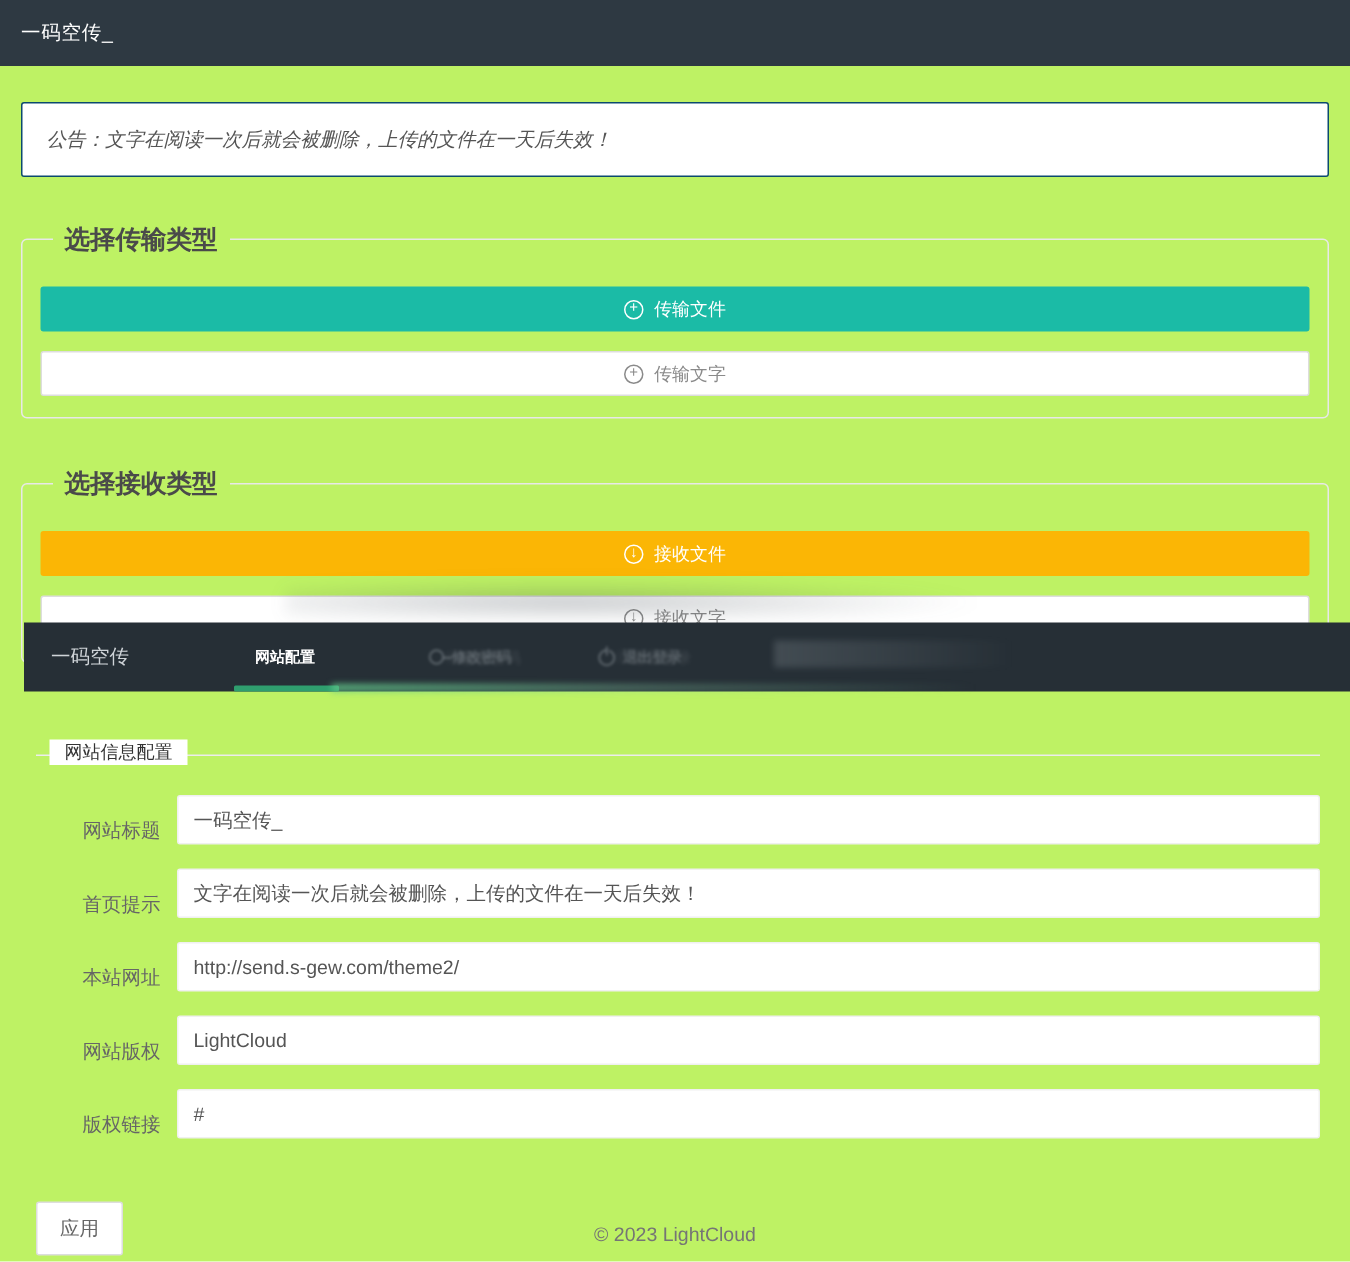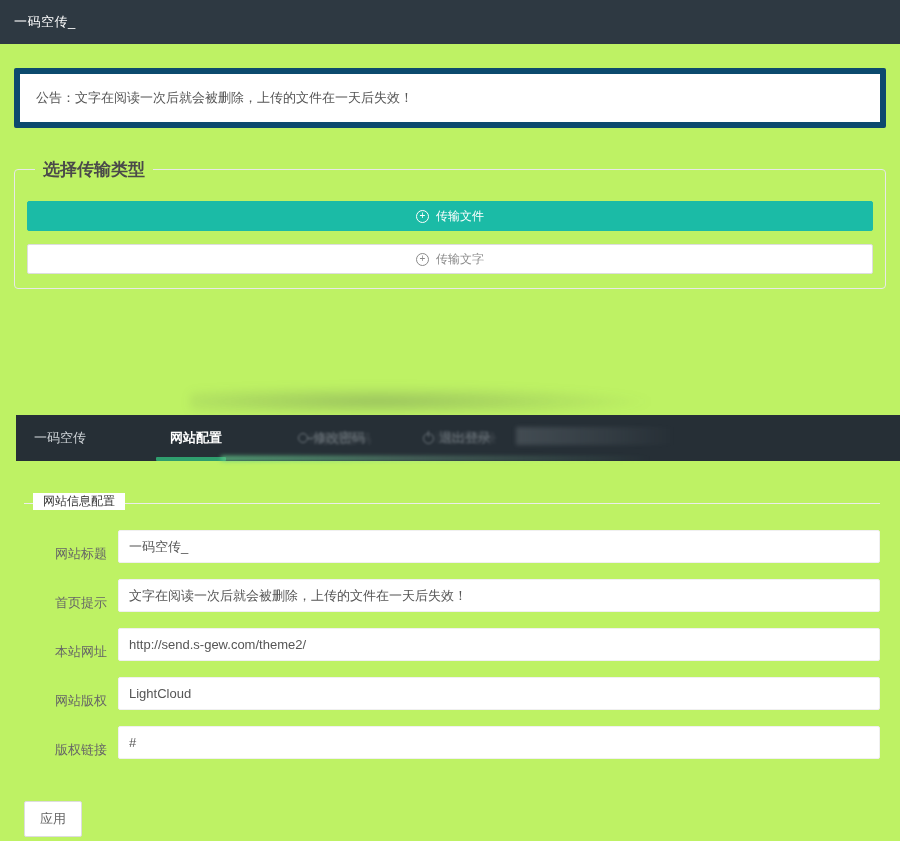--- a/index.html
+++ b/index.html
@@ -5,41 +5,41 @@
   * { margin:0; padding:0; box-sizing:border-box; }
   html,body { background:#fff; }
   body { font-family:"Liberation Sans","DejaVu Sans",sans-serif; }
   .page { position:relative; width:900px; height:841px; background:#bef264; overflow:hidden; }
 
   
   .top-header { height:44px; background:#2e3942; display:flex; align-items:center; padding:0 14px; }
   .top-header .brand { color:#ffffff; font-size:13px; letter-spacing:.5px; }
 
   
-  .announce { margin:24px 14px 0; border:6px solid #0c4a6e; border-radius:2px; padding:15px 16px; font-size:13px; color:#555; background:#fff; }
+  .announce { margin:24px 14px 0; border:1px solid #0c4a6e; border-radius:2px; padding:15px 16px; font-size:13px; color:#555; background:#fff;font-style:italic; }
 
   
   .panel { margin:30px 14px 0; border:1px solid #e8e8e8; border-radius:4px; padding:10px 12px 14px; }
   .panel + .panel { margin-top:32px; }
   .panel-legend { font-size:17px; font-weight:600; color:#4a4a4a; padding:0 8px; margin-left:8px; }
   .big-btn { display:flex; align-items:center; justify-content:center; gap:7px; width:100%; height:30px; margin-top:10px; border-radius:2px; font-size:12px; cursor:pointer; }
   .big-btn.secondary { margin-top:13px; background:#fff; border:1px solid #ddd; color:#8a8a8a; }
   .big-btn.teal { background:#1bbba6; color:#fff; border:1px solid #1bbba6; }
   .big-btn.yellow { background:#fbb605; color:#fff; border:1px solid #fbb605; }
   .circle-icon { display:inline-flex; align-items:center; justify-content:center; width:13px; height:13px; border:1px solid currentColor; border-radius:50%; font-size:10px; line-height:1; }
 
   
   .pre-nav-ghost { position:absolute; left:190px; top:386px; width:470px; height:26px;
     background:radial-gradient(ellipse at 40% 60%, rgba(60,70,78,.28), rgba(60,70,78,0) 70%);
     filter:blur(5px); pointer-events:none; }
 
   
   .admin-nav { position:absolute; left:16px; top:415px; width:900px; height:46px; background:#262f36; display:flex; align-items:center; }
   .admin-nav .nav-brand { color:#cfd4d8; font-size:13px; padding:0 18px; width:140px; }
-  .nav-tab { position:relative; height:46px; display:flex; align-items:center; padding:0 14px; font-size:13px; color:#aab2b8; cursor:pointer; }
+  .nav-tab { position:relative; height:46px; display:flex; align-items:center; padding:0 14px; font-size:10px; color:#aab2b8; cursor:pointer; }
   .nav-tab.active { color:#ffffff; font-weight:bold; }
   .nav-tab.ghost { opacity:.55; filter:blur(1px); text-shadow:6px 1px 2px rgba(255,255,255,.25), -5px 0 3px rgba(255,255,255,.15); }
   .nav-tab .mini-icon { display:inline-block; margin-right:5px; }
   .icon-power { width:11px; height:11px; border:1px solid #aab2b8; border-radius:50%; position:relative; display:inline-block; }
   .icon-power::after { content:""; position:absolute; left:4px; top:-3px; width:1px; height:6px; background:#262f36; border-left:1px solid #aab2b8; }
   .icon-key { width:10px; height:10px; border:1px solid #aab2b8; border-radius:50%; position:relative; display:inline-block; }
   .icon-key::after { content:""; position:absolute; left:8px; top:4px; width:6px; height:1px; background:#aab2b8; }
   .nav-underline { position:absolute; left:140px; bottom:0; width:70px; height:4px; background:#2f9e6e; border-radius:1px; }
   .nav-underline-smear { position:absolute; left:205px; bottom:0; width:430px; height:5px;
     background:linear-gradient(90deg, rgba(98,199,138,.85), rgba(140,215,170,.35) 45%, rgba(180,230,200,0)); filter:blur(2px); pointer-events:none; }
@@ -77,20 +77,31 @@
     <div class="big-btn teal">
       <span class="circle-icon">+</span>
       <span>传输文件</span>
     </div>
     <div class="big-btn secondary">
       <span class="circle-icon">+</span>
       <span>传输文字</span>
     </div>
   </fieldset>
 
+  <fieldset class="panel">
+    <legend class="panel-legend">选择接收类型</legend>
+    <div class="big-btn yellow">
+      <span class="circle-icon">↓</span>
+      <span>接收文件</span>
+    </div>
+    <div class="big-btn secondary">
+      <span class="circle-icon">↓</span>
+      <span>接收文字</span>
+    </div>
+  </fieldset>
 
   <div class="pre-nav-ghost"></div>
 
   <div class="admin-nav">
     <span class="nav-brand">一码空传</span>
     <div class="nav-tab active">
       <span>网站配置</span>
     </div>
     <div class="nav-tab ghost" style="margin-left:48px;">
       <span class="mini-icon icon-key"></span>
@@ -127,14 +138,15 @@
         <input type="text" value="LightCloud" style="">
       </div>
       <div class="form-row">
         <label>版权链接</label>
         <input type="text" value="#" style="">
       </div>
     </div>
     <button class="apply-btn">应用</button>
   </div>
 
+  <div class="footer">© 2023 LightCloud</div>
 
 </div>
 
 </body></html>

